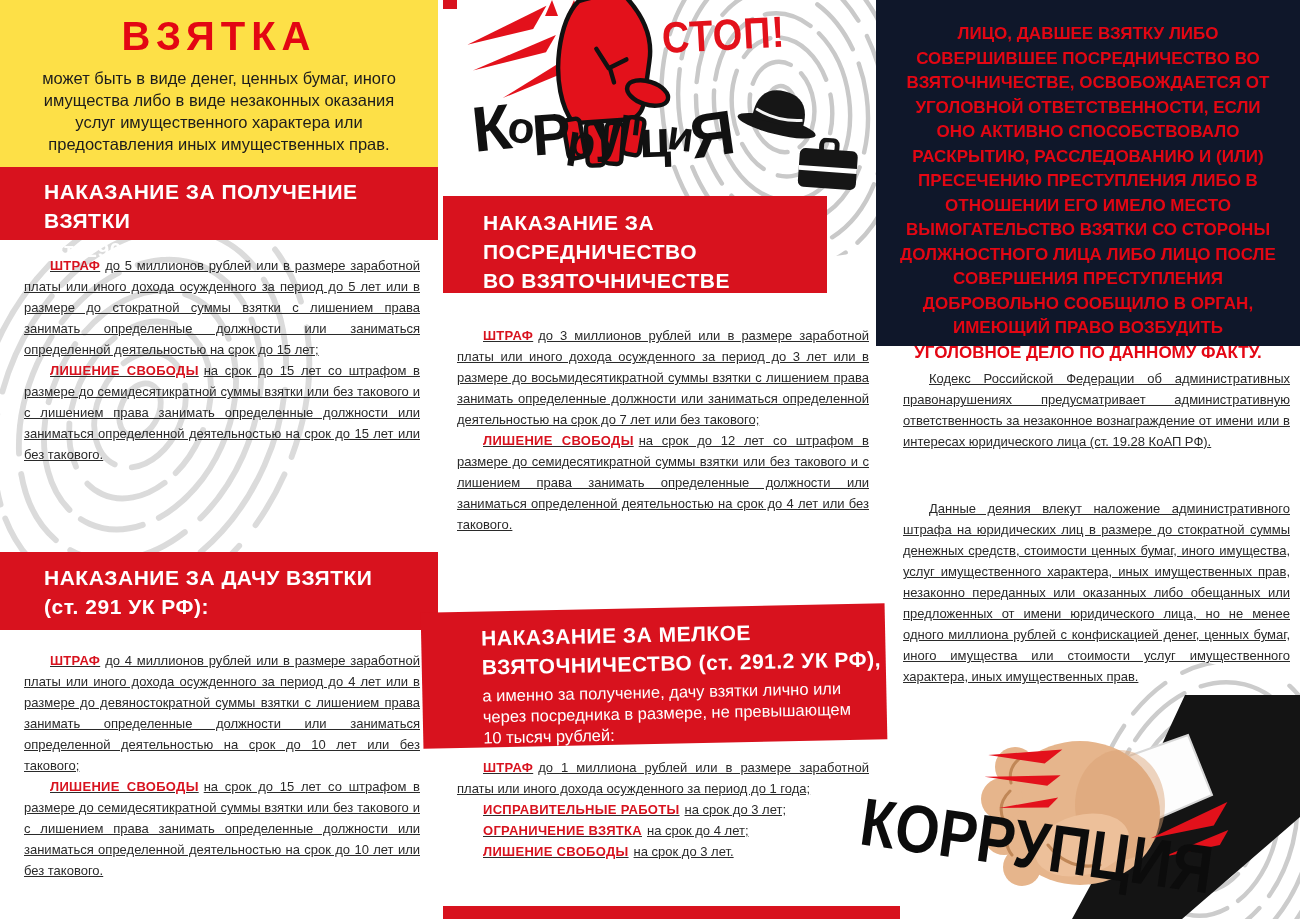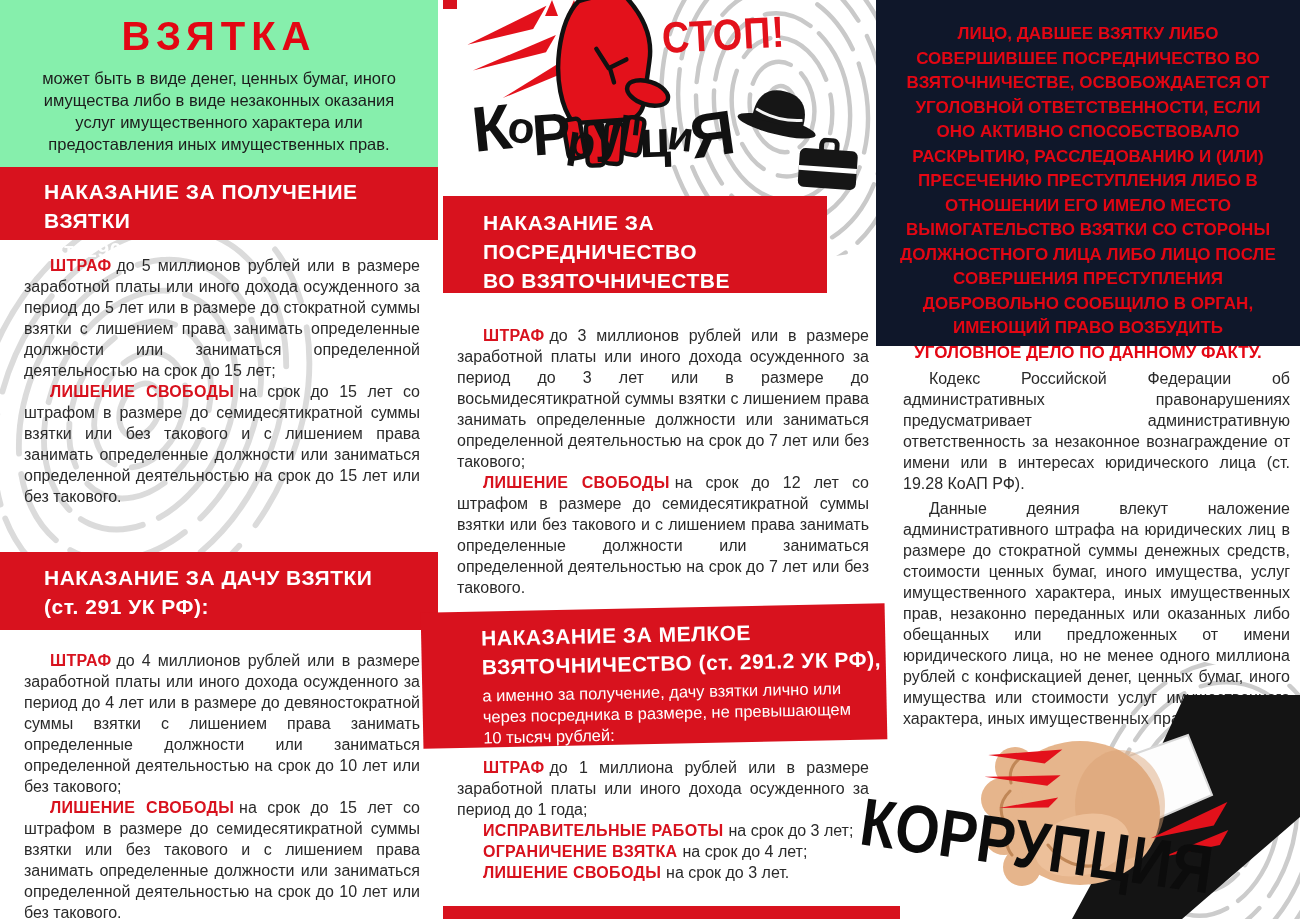--- a/index.html
+++ b/index.html
@@ -11,21 +11,21 @@
   .abs{position:absolute;}
 
   
   .fp{z-index:0;}
   .fp svg{display:block;width:100%;height:100%;}
   .fp-left{left:-75px;top:205px;width:430px;height:410px;transform:rotate(24deg);opacity:.85;}
   .fp-mid{left:648px;top:-48px;width:268px;height:310px;transform:rotate(-8deg);}
   .fp-br{left:1075px;top:668px;width:270px;height:310px;transform:rotate(14deg);}
 
   
-  .yellow-left{left:0;top:0;width:438px;height:168px;background:#86efac;z-index:2;}
+  .yellow-left{left:0;top:0;width:438px;height:168px;background:#fde047;z-index:2;}
   .yellow-left h1{margin:14px 0 4px;text-align:center;color:#E30613;font-size:40px;
     font-weight:900;letter-spacing:6px;}
   .yellow-left p{width:388px;margin:8px auto;text-align:center;font-size:16.5px;
     line-height:22px;color:#1c1c1c;}
   .yellow-right{left:876px;top:0;width:424px;height:346px;background:#0f172a;z-index:2;}
   .notice{padding:22px 24px 0;text-align:center;color:#E30613;font-weight:800;
     font-size:17px;line-height:24.5px;}
 
   
   .banner{background:#D8121E;color:#fff;font-weight:800;z-index:3;}
@@ -34,22 +34,22 @@
   .banner-l2{left:0;top:552px;width:438px;height:78px;padding:11px 4px 0 44px;}
   .banner-c1{left:443px;top:196px;width:384px;height:97px;padding:12px 0 0 40px;}
   .banner-c2{left:422px;top:608px;width:464px;height:136px;padding:12px 0 0 60px;
     transform:rotate(-1.2deg);}
   .banner-c2 .sub{display:block;width:372px;font-weight:400;font-size:16.5px;
     line-height:21px;margin-top:4px;color:#ffffff;}
   .bottom-strip{left:443px;top:906px;width:457px;height:13px;background:#D8121E;z-index:2;}
   .corner-mark{left:443px;top:0;width:14px;height:9px;background:#D8121E;z-index:2;}
 
   
-  .bodytext{z-index:2;font-size:16px;line-height:21px;text-align:justify;
-    -webkit-hyphens:auto;hyphens:auto;}
+  .bodytext{z-index:2;font-size:13px;line-height:21px;text-align:justify;
+    -webkit-hyphens:auto;hyphens:auto;text-decoration:underline;}
   .bodytext p{margin:0;text-indent:26px;}
   .rl{color:#D8121E;font-weight:800;font-style:normal;margin-right:5px;letter-spacing:.3px;}
   .text-l1{left:24px;top:255px;width:396px;}
   .text-l2{left:24px;top:650px;width:396px;}
   .text-c1{left:457px;top:325px;width:412px;}
   .text-c2{left:457px;top:757px;width:412px;}
   .text-r1{left:903px;top:368px;width:387px;}
   .text-r2{left:903px;top:498px;width:387px;}
 
   
@@ -219,21 +219,21 @@
     <span class="bl">НАКАЗАНИЕ ЗА ПОСРЕДНИЧЕСТВО</span>
     <span class="bl">ВО ВЗЯТОЧНИЧЕСТВЕ</span>
     <span class="bl">(ст. 291.1 УК РФ):</span>
   </div>
 
   <div class="abs bodytext text-c1">
     <p>
       <b class="rl">ШТРАФ</b><span>до 3 миллионов рублей или в размере заработной платы или иного дохода осужденного за период до 3 лет или в размере до восьмидесятикратной суммы взятки с лишением права занимать определенные должности или заниматься определенной деятельностью на срок до 7 лет или без такового;</span>
     </p>
     <p>
-      <b class="rl">ЛИШЕНИЕ СВОБОДЫ</b><span>на срок до 12 лет со штрафом в размере до семидесятикратной суммы взятки или без такового и с лишением права занимать определенные должности или заниматься определенной деятельностью на срок до 7 лет или без такового.</span>
+      <b class="rl">ЛИШЕНИЕ СВОБОДЫ</b><span>на срок до 12 лет со штрафом в размере до семидесятикратной суммы взятки или без такового и с лишением права занимать определенные должности или заниматься определенной деятельностью на срок до 4 лет или без такового.</span>
     </p>
   </div>
 
   <div class="abs banner banner-c2">
     <span class="bl">НАКАЗАНИЕ ЗА МЕЛКОЕ</span>
     <span class="bl">ВЗЯТОЧНИЧЕСТВО (ст. 291.2 УК РФ),</span>
     <span class="sub">а именно за получение, дачу взятки лично или через посредника в размере, не превышающем 10 тысяч рублей:</span>
   </div>
 
   <div class="abs bodytext text-c2">

